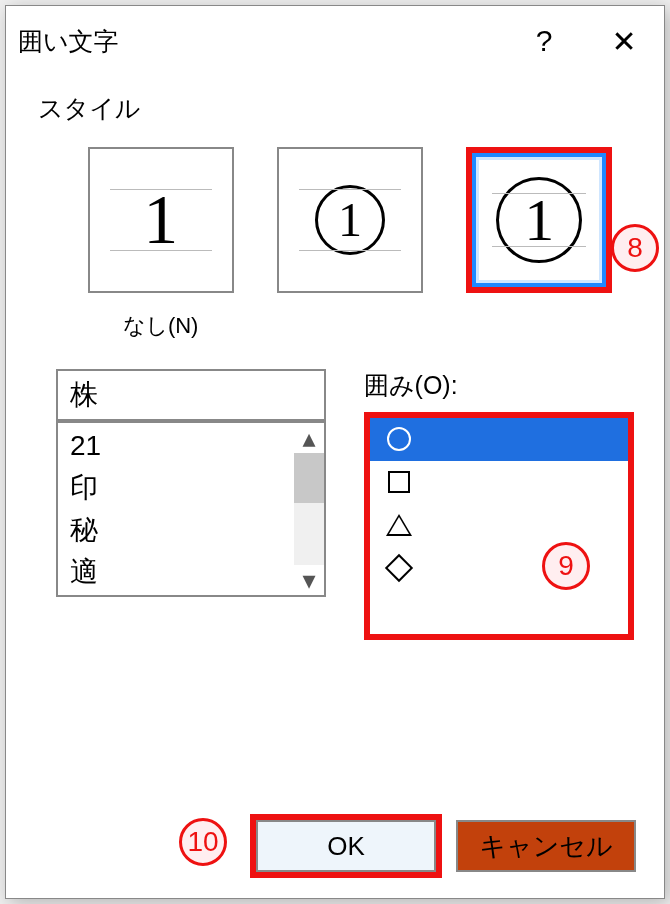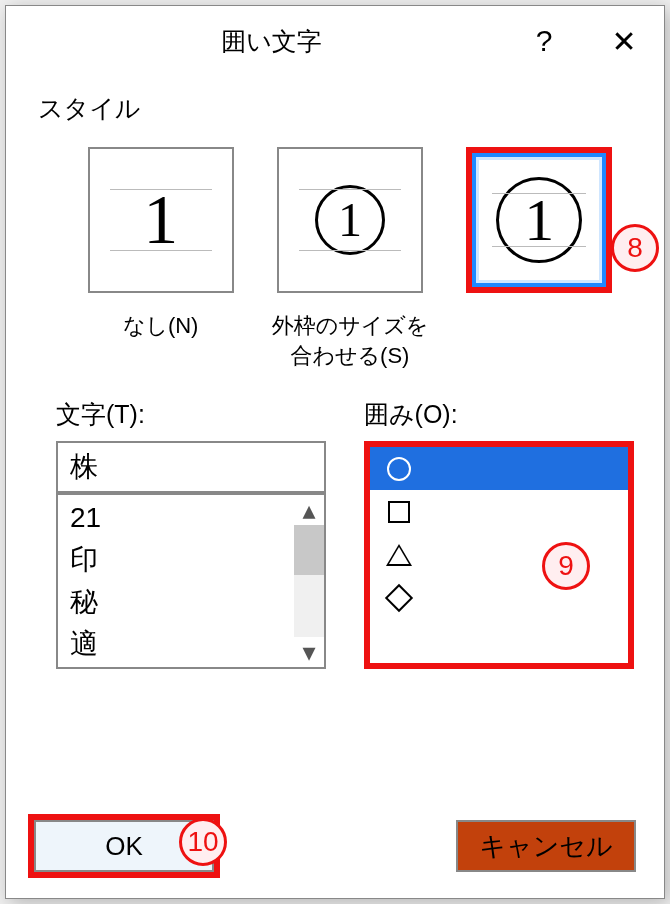--- a/index.html
+++ b/index.html
@@ -20,22 +20,21 @@
     left: 5px; top: 5px;
     width: 660px; height: 894px;
     background: #fff;
     border: 1px solid #888;
     box-shadow: 4px 4px 18px rgba(0,0,0,.25);
   }
   .titlebar {
     display: flex;
     align-items: center;
     height: 70px;
-    padding: 0 0 0 33px;
-    text-align: center;
+    padding: 0 0 0 12px;
   }
   .titlebar .title { flex: 1; font-size: 25px; }
   .titlebar .tb-btn {
     width: 80px; height: 60px;
     display:flex; align-items:center; justify-content:center;
     font-size: 30px; font-weight: 300;
     font-family: Arial, sans-serif;
   }
   .titlebar .help { font-size: 30px; }
 
@@ -184,21 +183,21 @@
   }
   .sh-diamond {
     width:20px;height:20px;border:2px solid currentColor;
     transform: rotate(45deg);
   }
 
   
   .button-row {
     position: absolute;
     bottom: 26px; right: 28px; left: 28px;
-    display:flex; justify-content:space-between; gap: 20px;
+    display:flex; justify-content:flex-end; gap: 20px;
     align-items:center;
   }
   .dlg-button {
     width: 180px; height: 52px;
     border: 2px solid #888;
     background: #eef5fb;
     font-size: 26px;
     display:flex; align-items:center; justify-content:center;
     font-family: inherit;
     cursor: pointer;
@@ -246,41 +245,38 @@
     </div>
 
     <div class="style-cell">
       <div class="style-thumb">
         <div class="thumb-lines top"></div>
         <div class="thumb-lines bot"></div>
         <div class="thumb-circle">
           <span class="thumb-glyph">1</span>
         </div>
       </div>
-      <div class="style-label">外枠のサイズを
-合わせる(S)</div>
     </div>
 
     <div class="style-cell">
       <div class="style-thumb selected">
         <div class="inner">
           <div class="thumb-lines top"></div>
           <div class="thumb-lines bot"></div>
           <div class="thumb-circle big">
             <span class="thumb-glyph">1</span>
           </div>
         </div>
       </div>
     </div>
   </div>
 
 
   <div class="enclose-row">
     <div class="enclose-col">
-      <div class="field-label">文字(T):</div>
       <input class="textbox" value="株" style="">
       <div class="listbox">
         <div class="items">
           <div class="item">21</div>
           <div class="item">印</div>
           <div class="item">秘</div>
           <div class="item">適</div>
         </div>
         <div class="scrollbar">
           <div class="arrow">▴</div>

